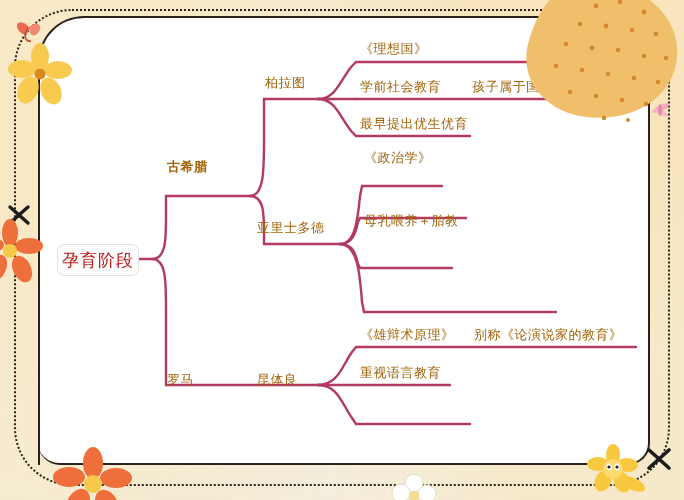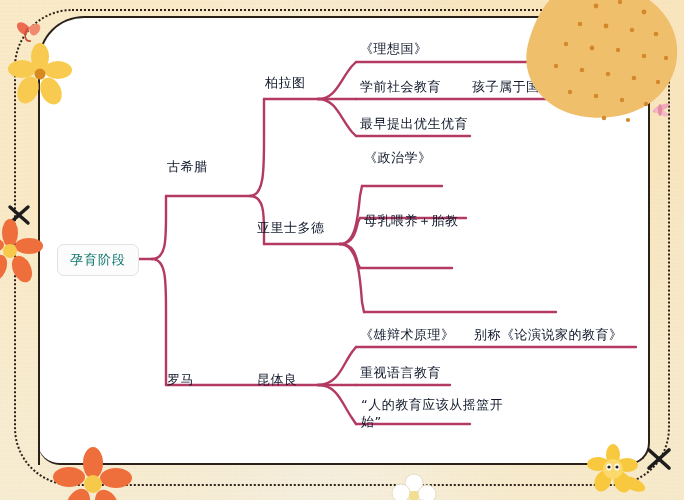--- a/index.html
+++ b/index.html
@@ -44,29 +44,29 @@
     border-bottom:none;pointer-events:none;
   }
   #cardleft{
     position:absolute;left:38px;top:50px;width:2px;bottom:35px;background:#2b2118;
   }
   .deco{position:absolute;pointer-events:none;}
   
   #map{position:absolute;inset:0;}
   .node{
     position:absolute;
-    font-size:13px;color:#0f172a;letter-spacing:.5px;
+    font-size:13px;color:#a16207;letter-spacing:.5px;
     white-space:nowrap;line-height:17px;
   }
   .node.wrap{white-space:normal;width:118px;}
   #root-node{
     position:absolute;left:57px;top:244px;width:80px;height:30px;
     background:#fcfcfc;border:1px solid #e2e2e2;border-radius:7px;
     display:flex;align-items:center;justify-content:center;
-    font-size:13px;color:#0f766e;letter-spacing:1px;
+    font-size:17px;color:#b91c1c;letter-spacing:1px;
   }
   svg{position:absolute;left:0;top:0;}
 </style>
 </head>
 <body>
 
 <div id="bg"></div>
 <div id="grain"></div>
 
 <svg class="deco" width="684" height="500" style="z-index:1">
@@ -237,33 +237,32 @@
     <path d="M356 347 L636 347"></path>
     <path d="M356 385 L450 385"></path>
     <path d="M356 424 L470 424"></path>
   </g>
 </svg>
 
 <div id="root-node">
   <span>孕育阶段</span>
 </div>
 
-<div class="node" style="left:167px;top:158px;">古希腊</div>
+<div class="node" style="left:167px;top:158px;font-weight:bold;">古希腊</div>
 <div class="node" style="left:167px;top:371px;">罗马</div>
 
 <div class="node" style="left:265px;top:74px;">柏拉图</div>
 <div class="node" style="left:257px;top:219px;">亚里士多德</div>
 <div class="node" style="left:257px;top:371px;">昆体良</div>
 
 <div class="node" style="left:360px;top:40px;">《理想国》</div>
 <div class="node" style="left:360px;top:78px;">学前社会教育</div>
 <div class="node" style="left:472px;top:78px;">孩子属于国有</div>
 <div class="node" style="left:360px;top:115px;">最早提出优生优育</div>
 
 <div class="node" style="left:364px;top:149px;">《政治学》</div>
 <div class="node" style="left:364px;top:198px;margin-top:14px;">母乳喂养＋胎教</div>
 
 <div class="node" style="left:360px;top:326px;">《雄辩术原理》</div>
 <div class="node" style="left:474px;top:326px;">别称《论演说家的教育》</div>
 <div class="node" style="left:360px;top:364px;">重视语言教育</div>
-<div class="node wrap" style="left:361px;top:396px;width:150px;">“人的教育应该从摇篮开始”</div>
 
 </div>
 
 </body></html>

